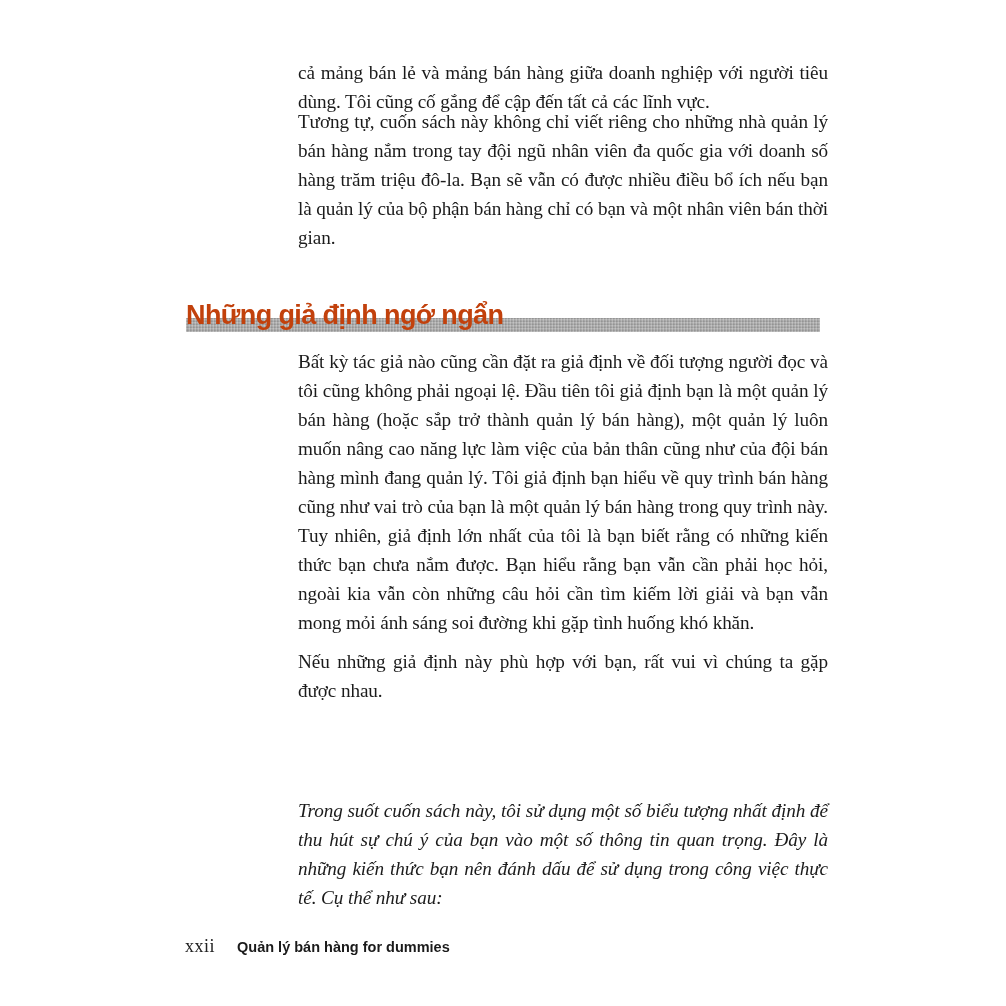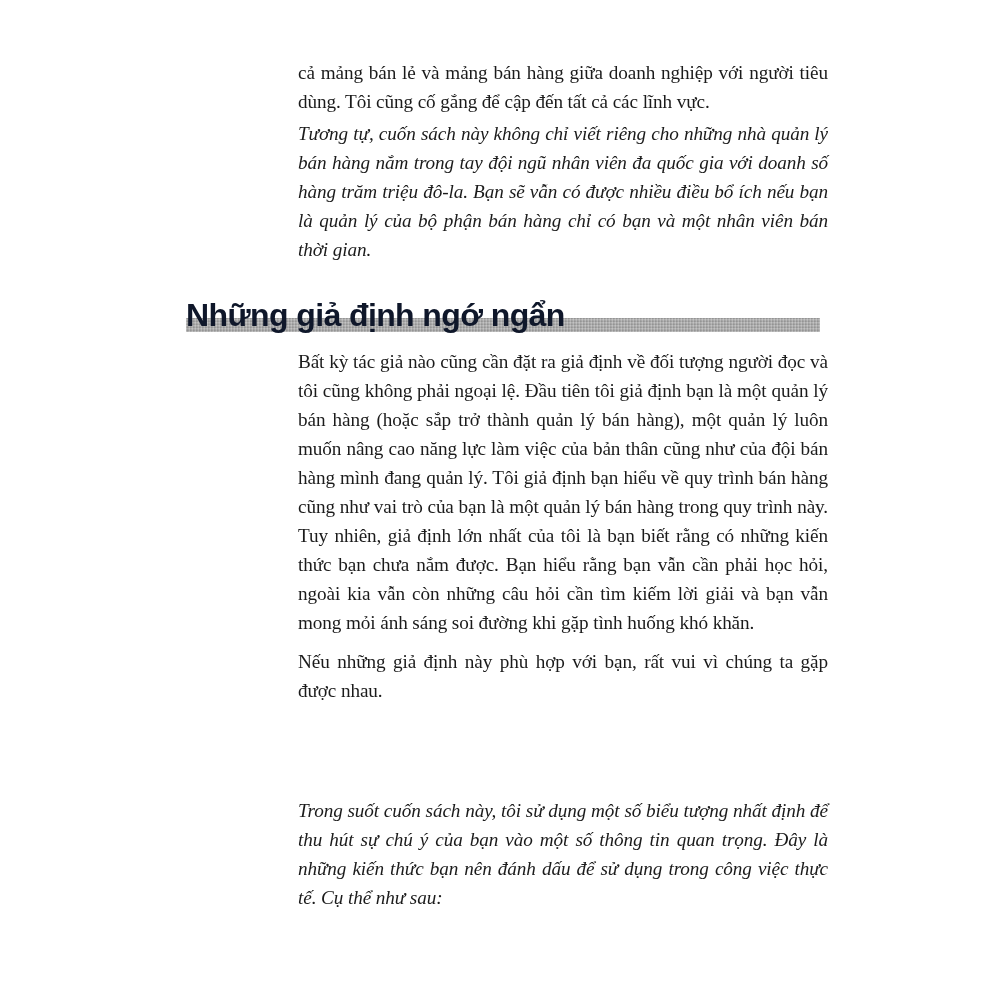--- a/index.html
+++ b/index.html
@@ -49,23 +49,23 @@
       background-image:
         repeating-linear-gradient(90deg, rgba(255,255,255,0.18) 0 1px, rgba(0,0,0,0.06) 1px 2px, transparent 2px 3px),
         repeating-linear-gradient(0deg, rgba(255,255,255,0.15) 0 1px, rgba(0,0,0,0.07) 1px 2px, transparent 2px 3px);
     }
     .heading .title {
       position: absolute;
       left: 0;
       bottom: 0;
       font-family: "Liberation Sans", "DejaVu Sans", sans-serif;
       font-weight: bold;
-      font-size: 32px;
+      font-size: 27px;
       line-height: 34px;
-      color: #0f172a;
+      color: #c2410c;
       letter-spacing: -0.6px;
       white-space: nowrap;
       background: transparent;
     }
     .footer {
       position: absolute;
       left: 185px;
       top: 936px;
       height: 24px;
       white-space: nowrap;
@@ -84,28 +84,32 @@
       color: #1a1a1a;
     }
   </style>
 </head>
 <body>
 
 <div class="page">
 
   <p class="para" style="top:58px;">cả mảng bán lẻ và mảng bán hàng giữa doanh nghiệp với người tiêu dùng. Tôi cũng cố gắng để cập đến tất cả các lĩnh vực.</p>
 
-  <p class="para" style="top:119px;font-style:italic;">Tương tự, cuốn sách này không chỉ viết riêng cho những nhà quản lý bán hàng nắm trong tay đội ngũ nhân viên đa quốc gia với doanh số hàng trăm triệu đô-la. Bạn sẽ vẫn có được nhiều điều bổ ích nếu bạn là quản lý của bộ phận bán hàng chỉ có bạn và một nhân viên bán thời gian.</p>
+  <p class="para" style="top:107px;">Tương tự, cuốn sách này không chỉ viết riêng cho những nhà quản lý bán hàng nắm trong tay đội ngũ nhân viên đa quốc gia với doanh số hàng trăm triệu đô-la. Bạn sẽ vẫn có được nhiều điều bổ ích nếu bạn là quản lý của bộ phận bán hàng chỉ có bạn và một nhân viên bán thời gian.</p>
 
   <div class="heading" style="top:292px;">
     <div class="bar"></div>
     <div class="title">Những giả định ngớ ngẩn</div>
   </div>
 
   <p class="para" style="top:347px;">Bất kỳ tác giả nào cũng cần đặt ra giả định về đối tượng người đọc và tôi cũng không phải ngoại lệ. Đầu tiên tôi giả định bạn là một quản lý bán hàng (hoặc sắp trở thành quản lý bán hàng), một quản lý luôn muốn nâng cao năng lực làm việc của bản thân cũng như của đội bán hàng mình đang quản lý. Tôi giả định bạn hiểu về quy trình bán hàng cũng như vai trò của bạn là một quản lý bán hàng trong quy trình này. Tuy nhiên, giả định lớn nhất của tôi là bạn biết rằng có những kiến thức bạn chưa nắm được. Bạn hiểu rằng bạn vẫn cần phải học hỏi, ngoài kia vẫn còn những câu hỏi cần tìm kiếm lời giải và bạn vẫn mong mỏi ánh sáng soi đường khi gặp tình huống khó khăn.</p>
 
   <p class="para" style="top:647px;">Nếu những giả định này phù hợp với bạn, rất vui vì chúng ta gặp được nhau.</p>
 
 
   <p class="para" style="top:796px;font-style:italic;">Trong suốt cuốn sách này, tôi sử dụng một số biểu tượng nhất định để thu hút sự chú ý của bạn vào một số thông tin quan trọng. Đây là những kiến thức bạn nên đánh dấu để sử dụng trong công việc thực tế. Cụ thể như sau:</p>
 
+  <div class="footer">
+    <span class="folio">xxii</span>
+    <span class="book-title">Quản lý bán hàng for dummies</span>
+  </div>
 
 </div>
 
 </body></html>

